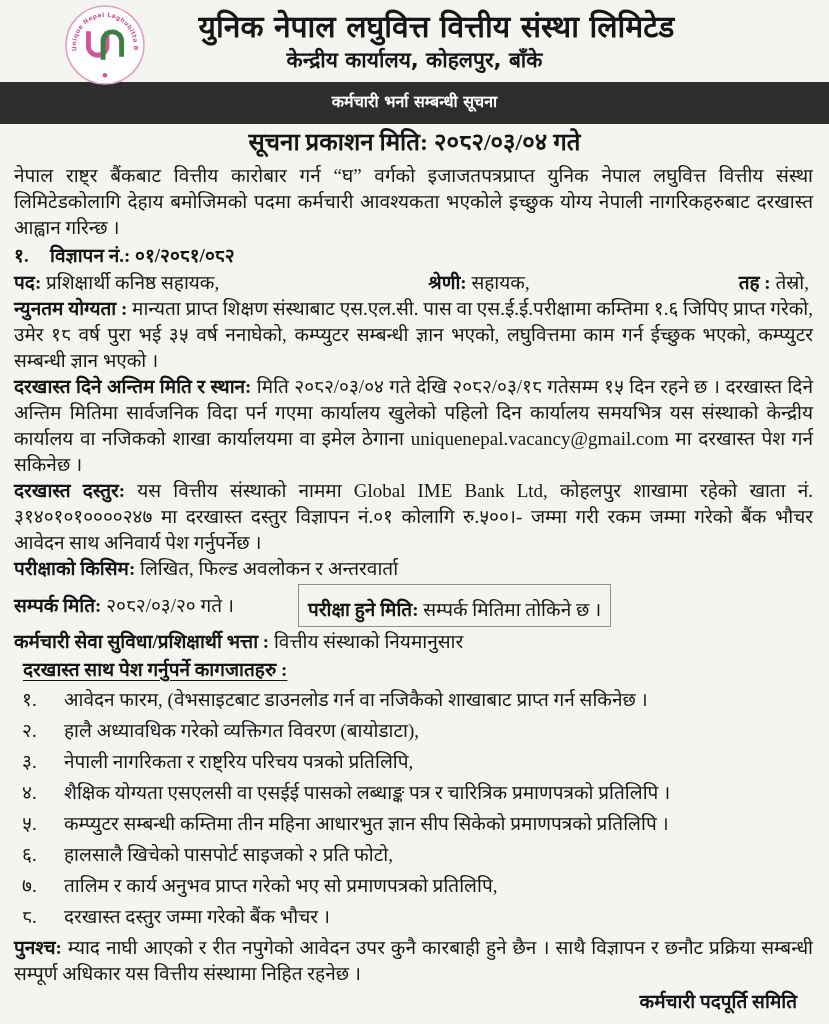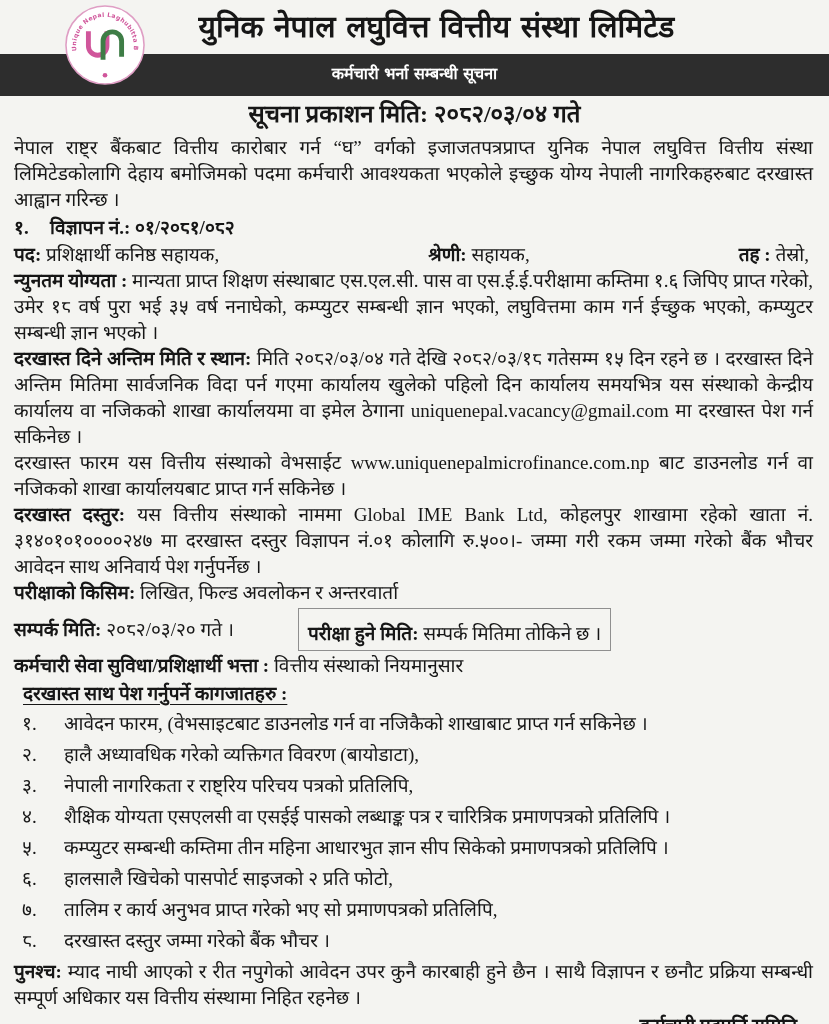--- a/index.html
+++ b/index.html
@@ -63,20 +63,21 @@
         <path id="ringPath" d="M -29,6 A 29.5,29.5 0 1 1 29,6"></path>
       </defs>
       <text font-size="6.2" fill="var(--logo-pink)" letter-spacing="0.35" font-family="DejaVu Sans, Liberation Sans, sans-serif" font-weight="700">
         <textPath href="#ringPath" startOffset="0">Unique Nepal Laghubitta Bittiya Sanstha Ltd.</textPath>
       </text>
       <path d="M -17,-14 V 1 A 9.5,9.5 0 0 0 2,1 V -14" fill="none" stroke="var(--logo-pink)" stroke-width="5"></path>
       <path d="M -2,15 V -4 A 9.5,9.5 0 0 1 17,-4 V 12" fill="none" stroke="var(--logo-green)" stroke-width="5"></path>
       <circle cx="0" cy="31" r="2.4" fill="var(--logo-pink)"></circle>
     </svg>
     <h1 class="org-name">युनिक नेपाल लघुवित्त वित्तीय संस्था लिमिटेड</h1>
+    <h2 class="org-address">केन्द्रीय कार्यालय, कोहलपुर, बाँके</h2>
   </header>
 
   <div class="banner">
     <span>कर्मचारी भर्ना सम्बन्धी सूचना</span>
   </div>
 
   <div class="pubdate">सूचना प्रकाशन मिति: २०८२/०३/०४ गते</div>
 
   <div class="content">
 
@@ -104,21 +105,20 @@
     <p>
       <span class="b">न्युनतम योग्यता :</span>
       <span>मान्यता प्राप्त शिक्षण संस्थाबाट एस.एल.सी. पास वा एस.ई.ई.परीक्षामा कम्तिमा १.६ जिपिए प्राप्त गरेको, उमेर १८ वर्ष पुरा भई ३५ वर्ष ननाघेको, कम्प्युटर सम्बन्धी ज्ञान भएको, लघुवित्तमा काम गर्न ईच्छुक भएको, कम्प्युटर सम्बन्धी ज्ञान भएको ।</span>
     </p>
 
     <p>
       <span class="b">दरखास्त दिने अन्तिम मिति र स्थान:</span>
       <span>मिति २०८२/०३/०४ गते देखि २०८२/०३/१८ गतेसम्म १५ दिन रहने छ । दरखास्त दिने अन्तिम मितिमा सार्वजनिक विदा पर्न गएमा कार्यालय खुलेको पहिलो दिन कार्यालय समयभित्र यस संस्थाको केन्द्रीय कार्यालय वा नजिकको शाखा कार्यालयमा वा इमेल ठेगाना uniquenepal.vacancy@gmail.com मा दरखास्त पेश गर्न सकिनेछ ।</span>
     </p>
 
-    <p>दरखास्त फारम यस वित्तीय संस्थाको वेभसाईट www.uniquenepalmicrofinance.com.np बाट डाउनलोड गर्न वा नजिकको शाखा कार्यालयबाट प्राप्त गर्न सकिनेछ ।</p>
 
     <p>
       <span class="b">दरखास्त दस्तुर:</span>
       <span>यस वित्तीय संस्थाको नाममा Global IME Bank Ltd, कोहलपुर शाखामा रहेको खाता नं. ३१४०१०१००००२४७ मा दरखास्त दस्तुर विज्ञापन नं.०१ कोलागि रु.५००।- जम्मा गरी रकम जम्मा गरेको बैंक भौचर आवेदन साथ अनिवार्य पेश गर्नुपर्नेछ ।</span>
     </p>
 
     <p>
       <span class="b">परीक्षाको किसिम:</span>
       <span>लिखित, फिल्ड अवलोकन र अन्तरवार्ता</span>
     </p>

